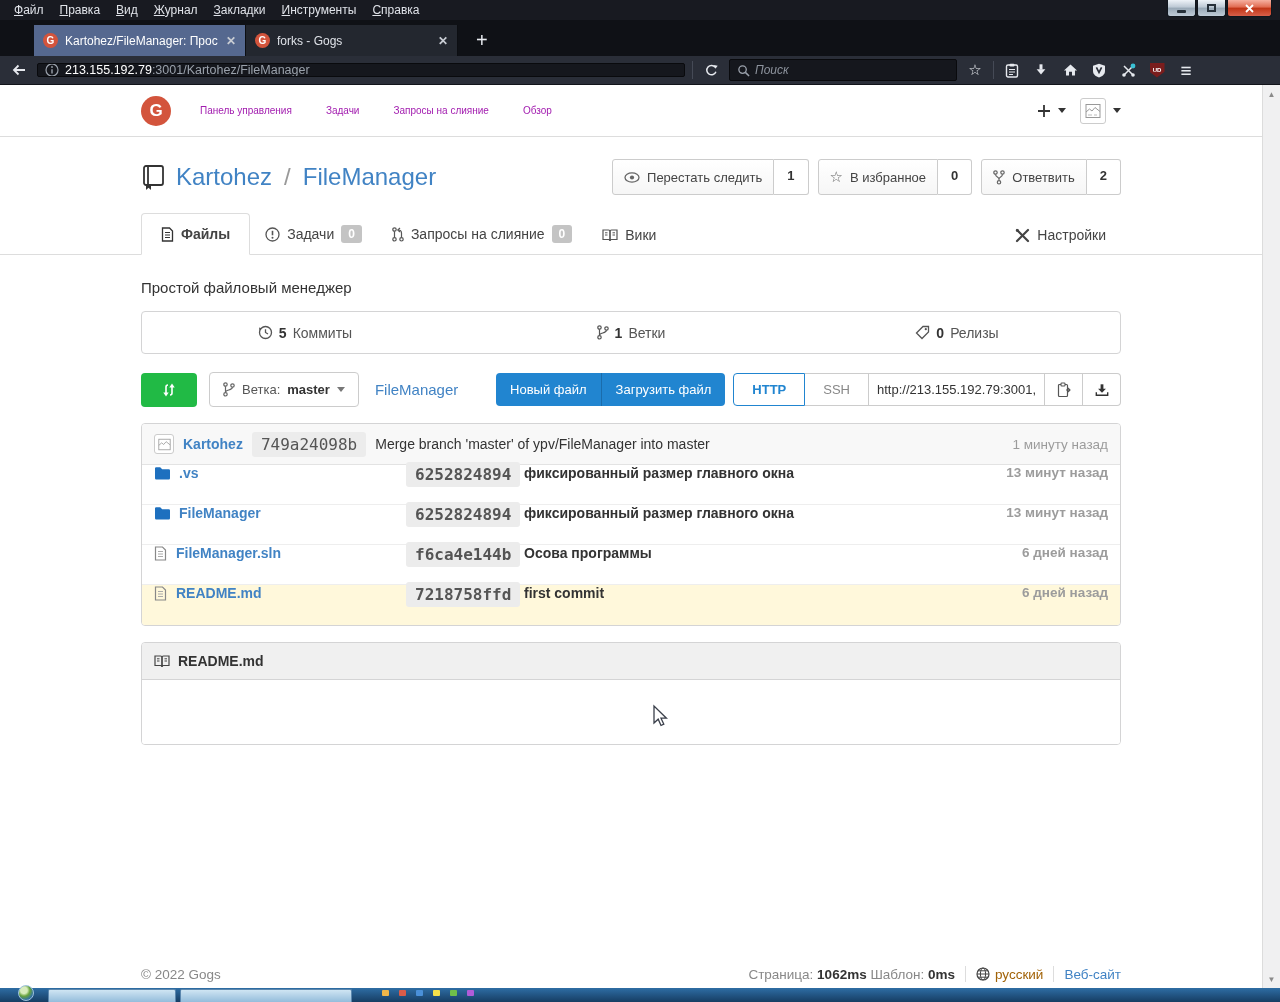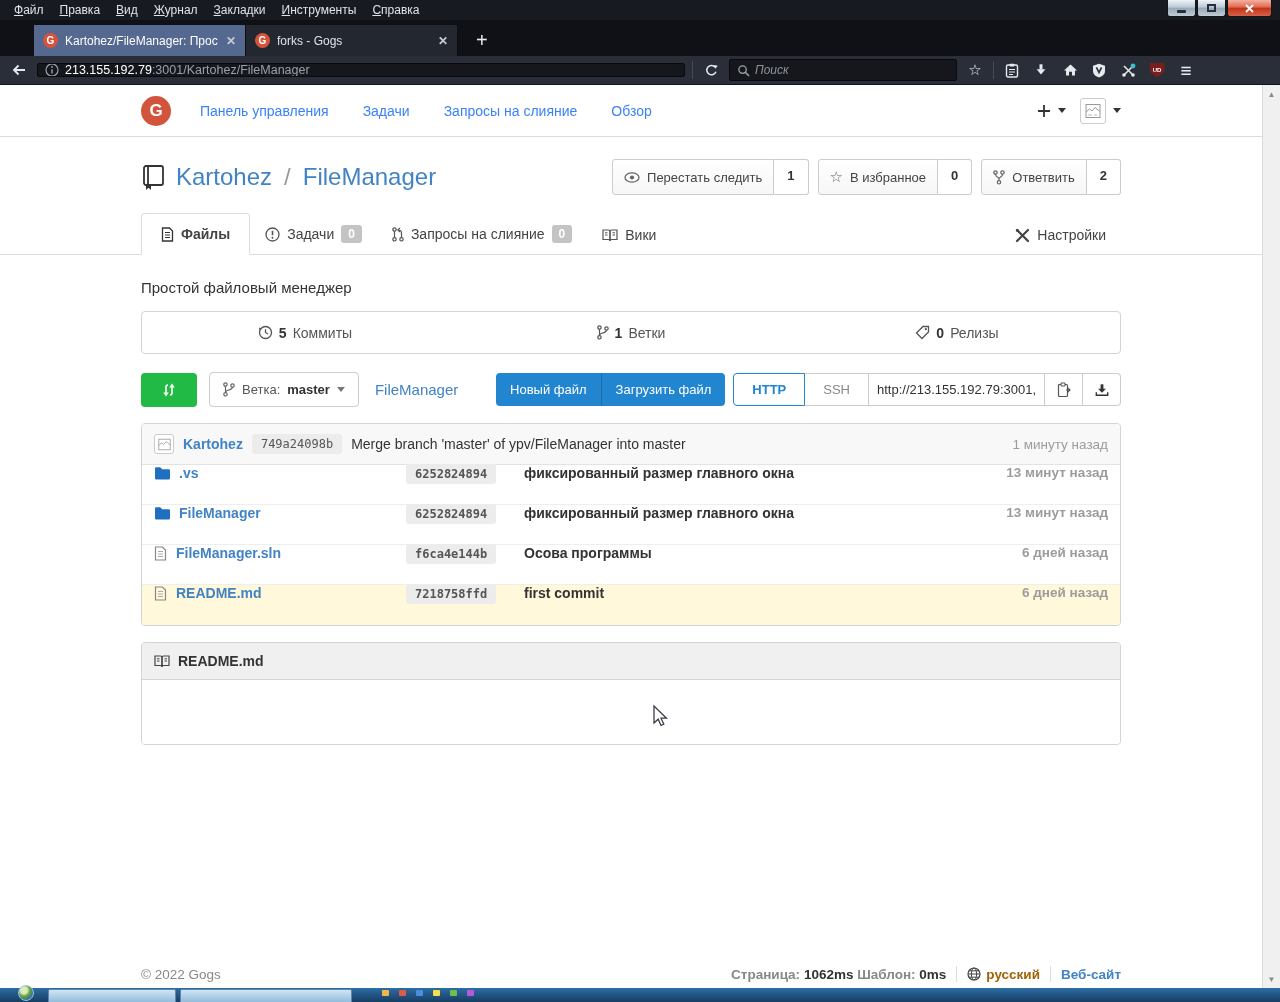--- a/index.html
+++ b/index.html
@@ -46,21 +46,21 @@
   .sb-arrow { position:absolute; left:0; width:100%; text-align:center; font-size:8px; color:#8a8a8a; }
   .page { margin-right:18px; height:100%; position:relative; }
   .container { width:980px; margin:0 auto; }
 
   
   .masthead { height:52px; border-bottom:1px solid #ddd; }
   .masthead .container { display:flex; align-items:center; height:100%; }
   .gogs-logo { width:30px; height:30px; border-radius:50%; background:#d3543c; color:#fff; font-weight:bold; font-size:17px;
                display:flex; align-items:center; justify-content:center; }
   .mnav { display:flex; gap:0; margin-left:12px; }
-  .mnav a { color:#3b82f6; font-size:14px; padding:10px 17px; text-decoration:none; }
+  .mnav a { color:#a21caf; font-size:10px; padding:10px 17px; text-decoration:none; }
   .mh-right { margin-left:auto; display:flex; align-items:center; gap:14px; }
   .caret { width:0; height:0; border-left:4.5px solid transparent; border-right:4.5px solid transparent; border-top:5px solid #333; display:inline-block; }
   .plusbtn { display:flex; align-items:center; gap:7px; }
   .avatarbtn { display:flex; align-items:center; gap:7px; }
   .avatar-box { width:26px; height:26px; border:1px solid #ccc; border-radius:3px; display:flex; align-items:center; justify-content:center; background:#fff; }
 
   
   .repo-head { padding-top:22px; }
   .title-row { display:flex; align-items:center; }
   .repo-title { display:flex; align-items:center; gap:10px; font-size:24px; color:#333; }
@@ -100,41 +100,41 @@
   .proto.http { color:#2185d0; border:1px solid #2185d0; border-radius:4px 0 0 4px; font-weight:bold; }
   .proto.ssh { color:#888; border:1px solid #ccc; border-left:none; }
   .clone-input { width:176px; border:1px solid #ccc; border-left:none; padding:0 8px; font-size:13px; color:#333; outline:none; font-family:"Liberation Sans",sans-serif; }
   .tool-btn { border:1px solid #ccc; border-left:none; background:#fff; width:38px; display:flex; align-items:center; justify-content:center; }
   .tool-btn.last { border-radius:0 4px 4px 0; }
 
   
   .file-table { margin-top:16px; border:1px solid #d4d4d5; border-radius:4px; overflow:hidden; font-size:14px; }
   .commit-row { background:#f8f8f8; display:flex; align-items:center; gap:9px; padding:0 12px; height:41px; border-bottom:1px solid #e3e3e3; }
   .author-link { color:#4183c4; font-weight:bold; text-decoration:none; }
-  .hash-badge { background:#ececec; color:#555; font-family:"DejaVu Sans Mono",monospace; font-size:12px; padding:3px 9px; border-radius:3px; text-decoration:none; }
+  .hash-badge { background:#ececec; color:#555; font-family:"DejaVu Sans Mono",monospace; font-size:16px; padding:3px 9px; border-radius:3px; text-decoration:none; }
   .commit-msg { color:#333; }
   .row-time { margin-left:auto; color:#9c9c9c; font-size:13.5px; }
   .file-row { display:flex; align-items:flex-start; height:40px; padding:0 12px; border-bottom:1px solid #eee; background:#fff;font-weight:bold; }
   .file-row:last-child { border-bottom:none; }
   .file-row.highlight { background:#fff8db; }
   .cell-name { width:252px; display:flex; align-items:center; gap:9px; }
   .cell-name a { color:#4183c4; text-decoration:none; }
   .cell-hash { width:108px; }
   .cell-msg { color:#333; margin-left:10px; }
 
   
   .readme { margin-top:16px; border:1px solid #d4d4d5; border-radius:4px; overflow:hidden; }
   .readme-head { background:#f0f0f0; border-bottom:1px solid #d4d4d5; padding:10px 12px; display:flex; align-items:center; gap:8px;
                  font-size:14px; font-weight:bold; color:#333; }
   .readme-body { height:64px; background:#fff; }
 
   
   .page-footer { position:absolute; left:0; right:0; bottom:20px; }
   .page-footer .container { display:flex; align-items:center; font-size:13.5px; color:#888; }
-  .f-right { margin-left:auto; display:flex; align-items:center; gap:10px;font-weight:bold; }
+  .f-right { margin-left:auto; display:flex; align-items:center; gap:10px; }
   .f-right b { color:#333; }
   .f-sep { width:1px; height:16px; background:#ddd; }
   .lang { display:flex; align-items:center; gap:5px; color:#a16207; }
   .site-link { color:#4183c4; text-decoration:none; }
 
   
   .taskbar { position:absolute; left:0; right:0; bottom:0; height:14px; background:linear-gradient(#2e6da4,#163d63); z-index:60; display:flex; }
   .start-orb { width:16px; height:16px; border-radius:50%; margin:-3px 0 0 18px;
                background:radial-gradient(circle at 35% 30%, #d8ecbc 0 25%, #68a33c 45%, #2f6fa8 75%, #1c3f63); border:1px solid #9ec2db; }
   .task-btn { height:14px; border:1px solid #5b87ae; border-bottom:none; border-radius:2px 2px 0 0;

